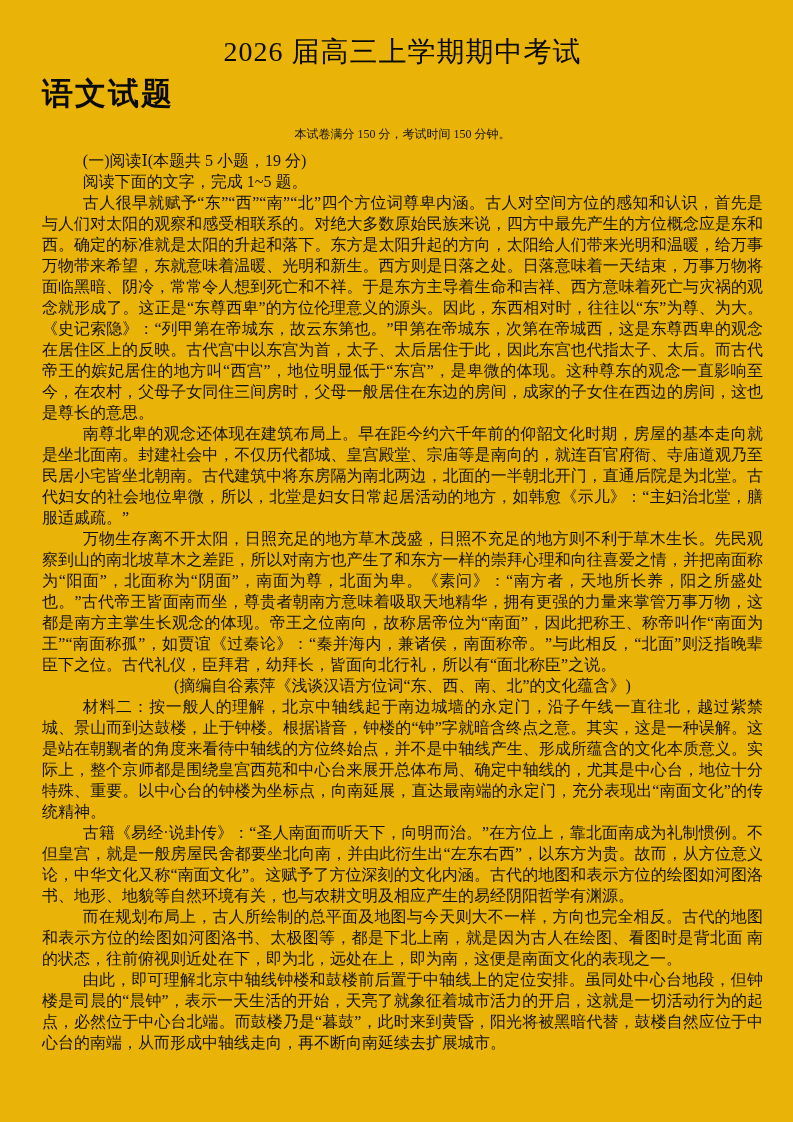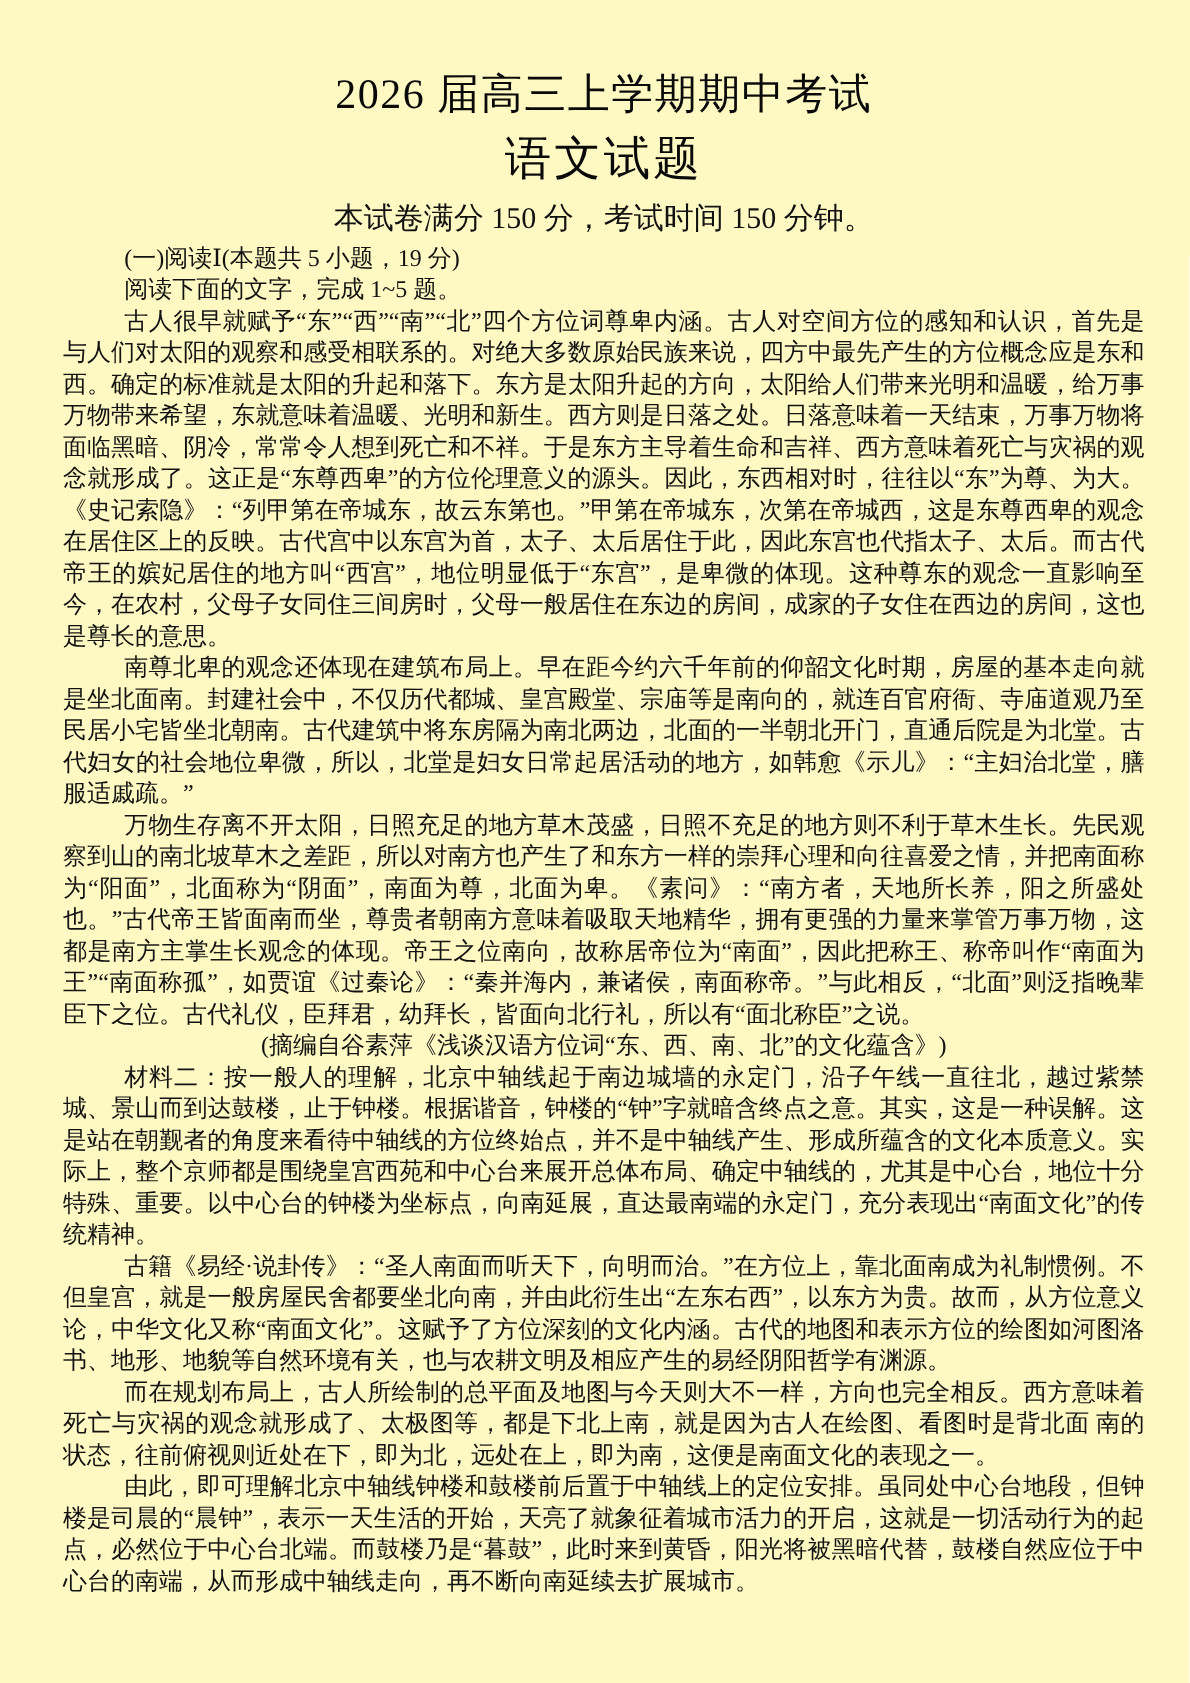--- a/index.html
+++ b/index.html
@@ -5,50 +5,50 @@
   html, body {
     margin: 0;
     padding: 0;
     background: #ffffff;
   }
   .page {
     position: relative;
     width: 793px;
     height: 1122px;
     box-sizing: border-box;
-    background: #fef9c3;
+    background: #eab308;
     color: #121212;
     font-family: "Liberation Serif", "DejaVu Serif", serif;
     font-size: 16px;
     line-height: 21px;
-    padding: 44px 30px 30px 42px;
+    padding: 32px 30px 30px 42px;
     overflow: hidden;
   }
   .doc-title {
     margin: 0;
     text-align: center;
     font-size: 28px;
     font-weight: normal;
     line-height: 1.45;
     letter-spacing: 1px;
     color: #0a0a0a;
   }
   .doc-subtitle {
     margin: 0 0 10px 0;
-    text-align: center;
+    text-align: left;
     font-size: 31px;
-    font-weight: normal;
+    font-weight: bold;
     line-height: 1.35;
     letter-spacing: 2px;
     color: #0a0a0a;
   }
   .exam-info {
     margin: 0 0 5px 0;
     text-align: center;
-    font-size: 20px;
+    font-size: 12px;
   }
   .line {
     margin: 0;
     text-align: justify;
   }
   .indent {
     text-indent: 2.55em;
   }
   .attribution {
     margin: 0;
@@ -66,16 +66,16 @@
   <p class="line indent">(一)阅读Ⅰ(本题共 5 小题，19 分)</p>
   <p class="line indent">阅读下面的文字，完成 1~5 题。</p>
 
   <p class="line indent">古人很早就赋予“东”“西”“南”“北”四个方位词尊卑内涵。古人对空间方位的感知和认识，首先是与人们对太阳的观察和感受相联系的。对绝大多数原始民族来说，四方中最先产生的方位概念应是东和西。确定的标准就是太阳的升起和落下。东方是太阳升起的方向，太阳给人们带来光明和温暖，给万事万物带来希望，东就意味着温暖、光明和新生。西方则是日落之处。日落意味着一天结束，万事万物将面临黑暗、阴冷，常常令人想到死亡和不祥。于是东方主导着生命和吉祥、西方意味着死亡与灾祸的观念就形成了。这正是“东尊西卑”的方位伦理意义的源头。因此，东西相对时，往往以“东”为尊、为大。《史记索隐》：“列甲第在帝城东，故云东第也。”甲第在帝城东，次第在帝城西，这是东尊西卑的观念在居住区上的反映。古代宫中以东宫为首，太子、太后居住于此，因此东宫也代指太子、太后。而古代帝王的嫔妃居住的地方叫“西宫”，地位明显低于“东宫”，是卑微的体现。这种尊东的观念一直影响至今，在农村，父母子女同住三间房时，父母一般居住在东边的房间，成家的子女住在西边的房间，这也是尊长的意思。</p>
   <p class="line indent">南尊北卑的观念还体现在建筑布局上。早在距今约六千年前的仰韶文化时期，房屋的基本走向就是坐北面南。封建社会中，不仅历代都城、皇宫殿堂、宗庙等是南向的，就连百官府衙、寺庙道观乃至民居小宅皆坐北朝南。古代建筑中将东房隔为南北两边，北面的一半朝北开门，直通后院是为北堂。古代妇女的社会地位卑微，所以，北堂是妇女日常起居活动的地方，如韩愈《示儿》：“主妇治北堂，膳服适戚疏。”</p>
   <p class="line indent">万物生存离不开太阳，日照充足的地方草木茂盛，日照不充足的地方则不利于草木生长。先民观察到山的南北坡草木之差距，所以对南方也产生了和东方一样的崇拜心理和向往喜爱之情，并把南面称为“阳面”，北面称为“阴面”，南面为尊，北面为卑。《素问》：“南方者，天地所长养，阳之所盛处也。”古代帝王皆面南而坐，尊贵者朝南方意味着吸取天地精华，拥有更强的力量来掌管万事万物，这都是南方主掌生长观念的体现。帝王之位南向，故称居帝位为“南面”，因此把称王、称帝叫作“南面为王”“南面称孤”，如贾谊《过秦论》：“秦并海内，兼诸侯，南面称帝。”与此相反，“北面”则泛指晚辈臣下之位。古代礼仪，臣拜君，幼拜长，皆面向北行礼，所以有“面北称臣”之说。</p>
   <p class="attribution">(摘编自谷素萍《浅谈汉语方位词“东、西、南、北”的文化蕴含》)</p>
 
   <p class="line indent">材料二：按一般人的理解，北京中轴线起于南边城墙的永定门，沿子午线一直往北，越过紫禁城、景山而到达鼓楼，止于钟楼。根据谐音，钟楼的“钟”字就暗含终点之意。其实，这是一种误解。这是站在朝觐者的角度来看待中轴线的方位终始点，并不是中轴线产生、形成所蕴含的文化本质意义。实际上，整个京师都是围绕皇宫西苑和中心台来展开总体布局、确定中轴线的，尤其是中心台，地位十分特殊、重要。以中心台的钟楼为坐标点，向南延展，直达最南端的永定门，充分表现出“南面文化”的传统精神。</p>
   <p class="line indent">古籍《易经·说卦传》：“圣人南面而听天下，向明而治。”在方位上，靠北面南成为礼制惯例。不但皇宫，就是一般房屋民舍都要坐北向南，并由此衍生出“左东右西”，以东方为贵。故而，从方位意义论，中华文化又称“南面文化”。这赋予了方位深刻的文化内涵。古代的地图和表示方位的绘图如河图洛书、地形、地貌等自然环境有关，也与农耕文明及相应产生的易经阴阳哲学有渊源。</p>
-  <p class="line indent">而在规划布局上，古人所绘制的总平面及地图与今天则大不一样，方向也完全相反。西方意味着死亡与灾祸的观念就形成了、太极图等，都是下北上南，就是因为古人在绘图、看图时是背北面 南的状态，往前俯视则近处在下，即为北，远处在上，即为南，这便是南面文化的表现之一。</p>
+  <p class="line indent">而在规划布局上，古人所绘制的总平面及地图与今天则大不一样，方向也完全相反。古代的地图和表示方位的绘图如河图洛书、太极图等，都是下北上南，就是因为古人在绘图、看图时是背北面 南的状态，往前俯视则近处在下，即为北，远处在上，即为南，这便是南面文化的表现之一。</p>
   <p class="line indent">由此，即可理解北京中轴线钟楼和鼓楼前后置于中轴线上的定位安排。虽同处中心台地段，但钟楼是司晨的“晨钟”，表示一天生活的开始，天亮了就象征着城市活力的开启，这就是一切活动行为的起点，必然位于中心台北端。而鼓楼乃是“暮鼓”，此时来到黄昏，阳光将被黑暗代替，鼓楼自然应位于中心台的南端，从而形成中轴线走向，再不断向南延续去扩展城市。</p>
 
 </div>
 
 </body></html>

